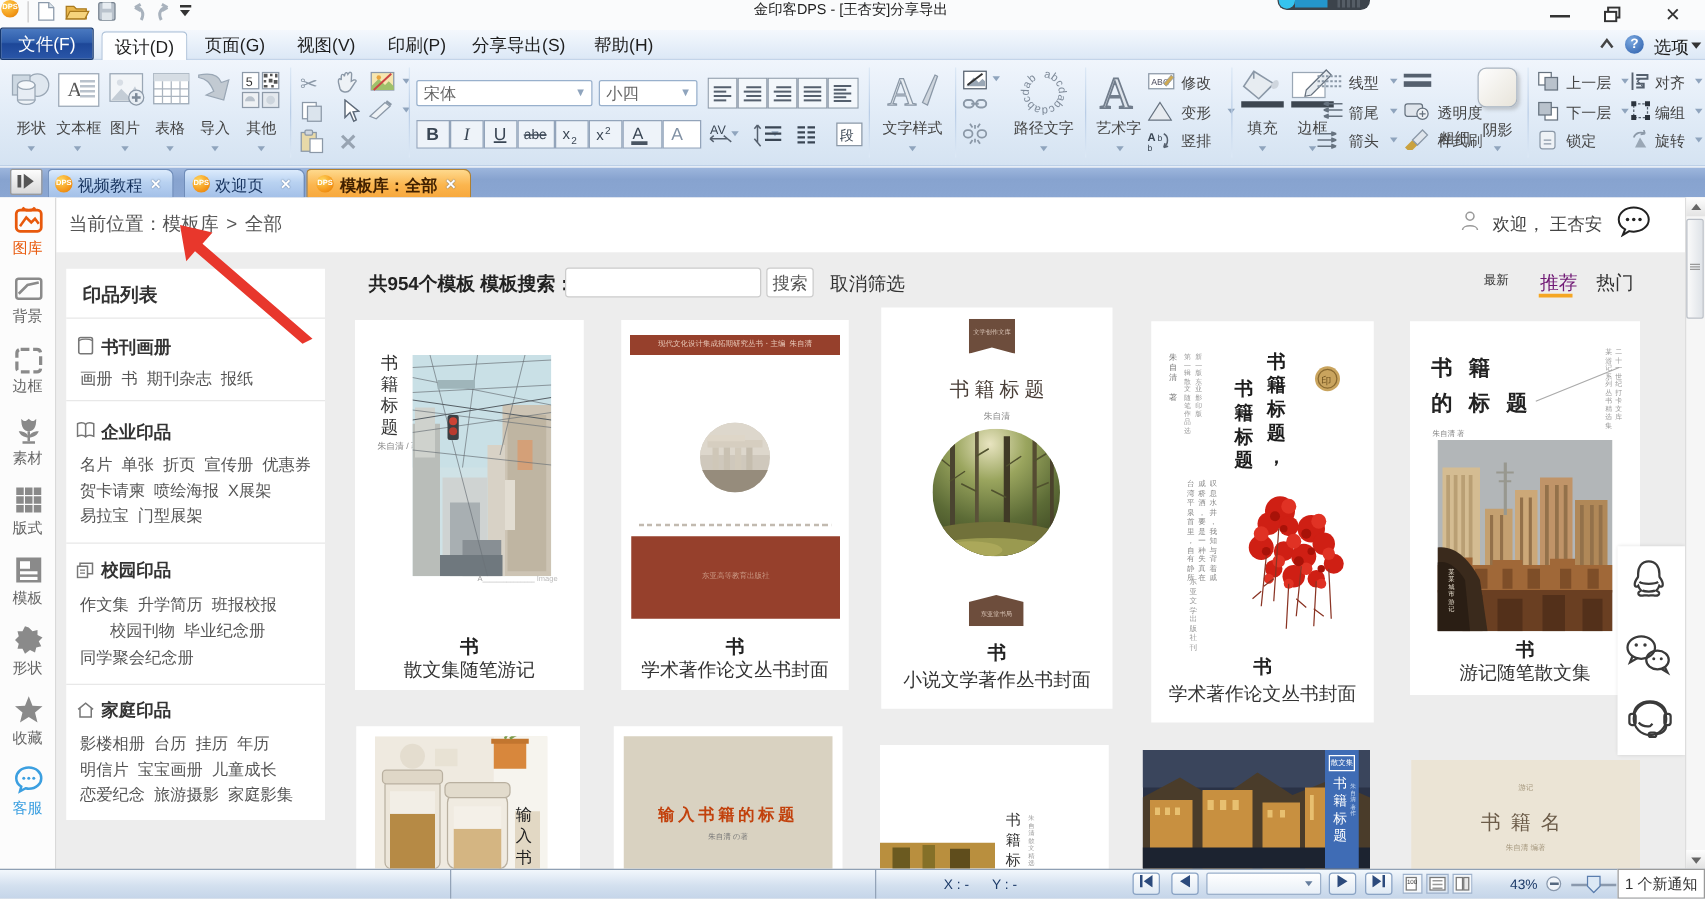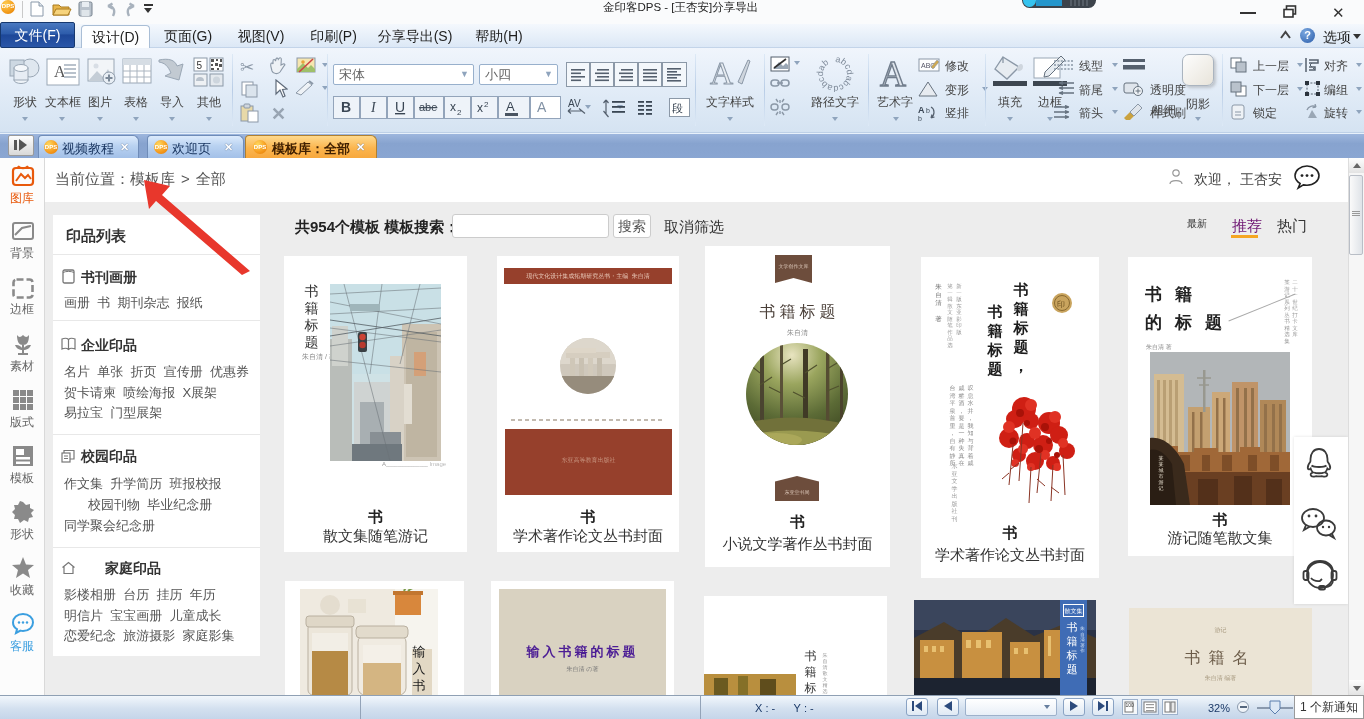--- a/index.html
+++ b/index.html
@@ -550,21 +550,21 @@
       <path d="M3 7 h4 M3 9.5 h4" stroke="#777"></path>
     </svg>
 <div class="cath" style="left:81px;top:448px;">校园印品</div>
 <div class="catl" style="left:64px;top:475px;">作文集&nbsp;&nbsp;升学简历&nbsp;&nbsp;班报校报</div>
 <div class="catl" style="left:64px;top:496px;margin-left:24px;">校园刊物&nbsp;&nbsp;毕业纪念册</div>
 <div class="catl" style="left:64px;top:517px;">同学聚会纪念册</div>
 <div class="pdiv" style="left:53px;top:547px;"></div>
 <svg class="abs" style="left:61px;top:561px;" width="15" height="14" viewBox="0 0 15 14">
       <path d="M1.5 6.5 L7.5 1.5 L13.5 6.5 M3 5.5 V12.5 H12 V5.5" fill="none" stroke="#777" stroke-width="1.2"></path>
     </svg>
-<div class="cath" style="left:81px;top:560px;margin-left:24px;">家庭印品</div>
+<div class="cath" style="left:81px;top:560px;">家庭印品</div>
 <div class="catl" style="left:64px;top:586px;">影楼相册&nbsp;&nbsp;台历&nbsp;&nbsp;挂历&nbsp;&nbsp;年历</div>
 <div class="catl" style="left:64px;top:607px;">明信片&nbsp;&nbsp;宝宝画册&nbsp;&nbsp;儿童成长</div>
 <div class="catl" style="left:64px;top:627px;">恋爱纪念&nbsp;&nbsp;旅游摄影&nbsp;&nbsp;家庭影集</div>
 </div>
 
 <div class="abs" style="left:295px;top:218px;font-size:15px;font-weight:bold;color:#222;">共954个模板 模板搜索：</div>
 <div class="abs" style="left:452px;top:214px;width:157px;height:24px;background:#fff;border:1px solid #ccc;border-radius:3px;"></div>
 <div class="abs" style="left:613px;top:214px;width:38px;height:24px;background:#fff;border:1px solid #ccc;border-radius:3px;font-size:14px;color:#555;text-align:center;line-height:22px;">搜索</div>
 <div class="abs" style="left:664px;top:218px;font-size:15px;color:#333;">取消筛选</div>
 <div class="abs" style="left:1187px;top:217px;font-size:10px;color:#333;">最新</div>
@@ -810,21 +810,21 @@
     <rect x="58" y="46" width="48" height="60" rx="7" fill="#f0ebe1" stroke="#b9b0a0"></rect>
     <rect x="56" y="37" width="52" height="12" rx="4" fill="#e2dbcc" stroke="#b9b0a0"></rect>
     <rect x="63" y="74" width="38" height="32" fill="#d4b582"></rect>
     <rect x="63" y="56" width="38" height="18" fill="#f4f0e8"></rect>
     <rect x="112" y="60" width="20" height="46" fill="#e2d8c4"></rect>
   </svg>
   <div class="abs" style="left:127px;top:62px;font-size:13px;color:#222;line-height:17px;width:14px;text-align:center;">输<br>入<br>书</div>
 </div>
 <div class="card" style="left:491px;top:581px;width:183px;height:114px;overflow:hidden;">
   <div class="abs" style="left:8px;top:8px;width:167px;height:106px;background:#d9d2c1;"></div>
-  <div class="abs" style="left:8px;top:62px;width:167px;text-align:center;font-size:13px;font-weight:bold;letter-spacing:3px;color:#4c1d95;">输入书籍的标题</div>
+  <div class="abs" style="left:8px;top:62px;width:167px;text-align:center;font-size:13px;font-weight:bold;letter-spacing:3px;color:#c2410c;">输入书籍的标题</div>
   <div class="abs" style="left:8px;top:84px;width:167px;text-align:center;font-size:6px;color:#777;">朱自清&nbsp;の著</div>
 </div>
 <div class="card" style="left:704px;top:596px;width:183px;height:99px;overflow:hidden;">
   <div class="abs" style="left:100px;top:52px;font-size:12px;color:#333;line-height:16px;width:13px;text-align:center;">书<br>籍<br>标<br>题</div>
   <div class="abs" style="left:118px;top:56px;font-size:5px;color:#999;line-height:6px;width:6px;text-align:center;">朱<br>自<br>清<br>散<br>文<br>精<br>选</div>
   <svg class="abs" style="left:0;top:78px;" width="92" height="21" viewBox="0 0 92 21">
         <rect width="92" height="21" fill="#b98f3e"></rect>
         <rect x="10" y="4" width="14" height="17" fill="#6b5a20"></rect>
         <rect x="34" y="2" width="10" height="19" fill="#857028"></rect>
         <rect x="56" y="5" width="16" height="16" fill="#5f4d1c"></rect>
@@ -939,21 +939,21 @@
       <text x="3.5" y="9" font-size="5" fill="#333">100</text>
       <rect x="19.5" y="1.5" width="17" height="15" fill="#dce6f2" stroke="#9db1cb"></rect>
       <rect x="22" y="4" width="12" height="10" fill="#fff" stroke="#777"></rect>
       <rect x="24" y="6" width="8" height="1.2" fill="#999"></rect>
       <rect x="24" y="9" width="8" height="1.2" fill="#999"></rect>
       <rect x="24" y="12" width="8" height="1.2" fill="#999"></rect>
       <rect x="40.5" y="1.5" width="15" height="15" fill="#f5f8fb" stroke="#9db1cb"></rect>
       <rect x="43" y="4" width="5" height="10" fill="#fff" stroke="#777"></rect>
       <rect x="49" y="4" width="4" height="10" fill="#e8e8e8" stroke="#777"></rect>
     </svg>
-<div class="abs" style="left:1208px;top:702px;font-size:11px;color:#1c3a68;">32%</div>
+<div class="abs" style="left:1208px;top:702px;font-size:11px;color:#1c3a68;">43%</div>
 <div class="abs" style="left:1237px;top:701px;width:12px;height:12px;border:1.5px solid #8a99ad;border-radius:50%;background:#f0f4f9;"></div>
 <div class="abs" style="left:1240px;top:706px;width:7px;height:1.5px;background:#55677e;"></div>
 <div class="abs" style="left:1257px;top:707px;width:36px;height:1.5px;background:#8a99ad;"></div>
 <svg class="abs" style="left:1269px;top:700px;" width="12" height="15" viewBox="0 0 12 15">
       <path d="M1 1 H11 V9 L6 14 L1 9 Z" fill="#dce8f5" stroke="#5b7eae"></path>
     </svg>
 <div class="abs" style="left:1294px;top:695px;width:70px;height:24px;background:#fff;border:1px solid #9a9a9a;font-size:12px;color:#333;text-align:center;line-height:23px;">1 个新通知</div>
 </div>
 
 </body></html>

